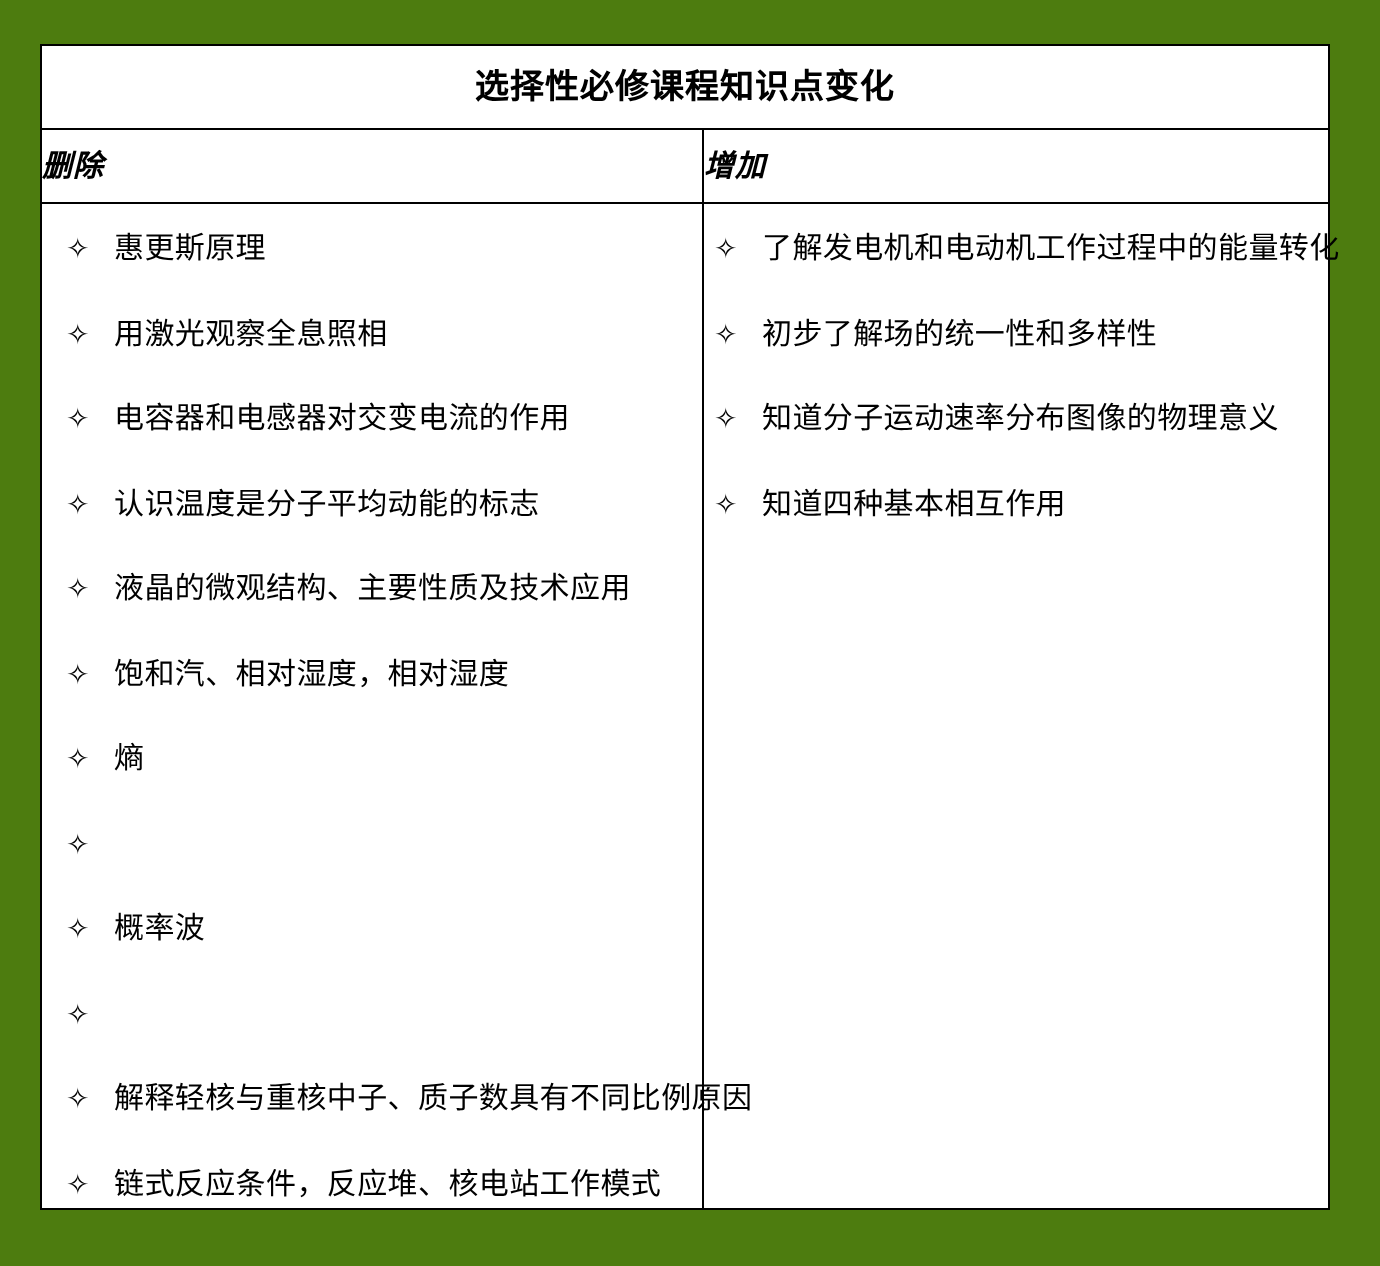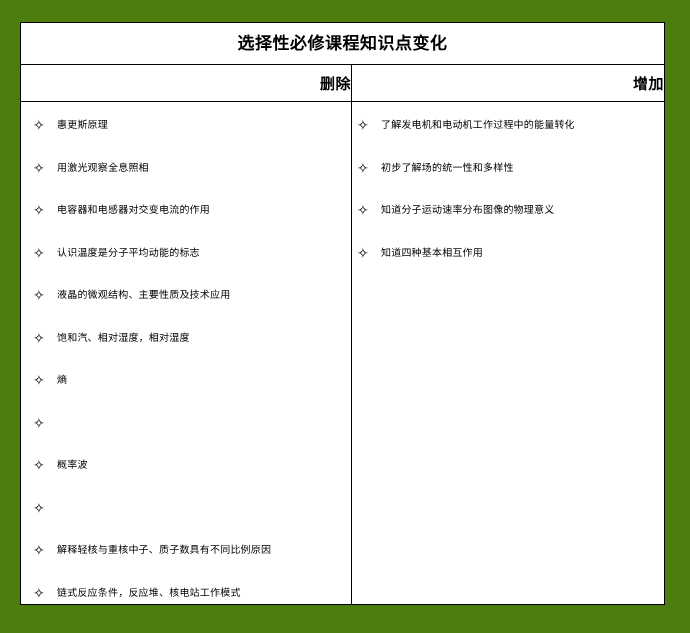--- a/index.html
+++ b/index.html
@@ -60,21 +60,22 @@
     height: 37px;
     flex: 0 0 37px;
     box-sizing: border-box;
     border-bottom: 1.5px solid #000000;
     display: flex;
   }
   .header-cell {
     box-sizing: border-box;
     display: flex;
     align-items: center;
-    justify-content: flex-end;
+    justify-content: flex-start;
+    font-style: italic;
   }
   .header-cell.left {
     width: 331px;
     flex: 0 0 331px;
     border-right: 1.5px solid #000000;
   }
   .header-cell.right {
     flex: 1 1 auto;
   }
   .header-text {
@@ -123,21 +124,21 @@
     flex: 0 0 auto;
     width: 24px;
     font-size: 14px;
     line-height: 20px;
     text-align: left;
     color: #000000;
     font-family: "DejaVu Sans", sans-serif;
   }
   .kp-label {
     flex: 1 1 auto;
-    font-size: 10px;
+    font-size: 15px;
     line-height: 20px;
     letter-spacing: 0.2px;
     white-space: nowrap;
   }
 </style>
 </head>
 <body>
 
 <div id="page">
 

